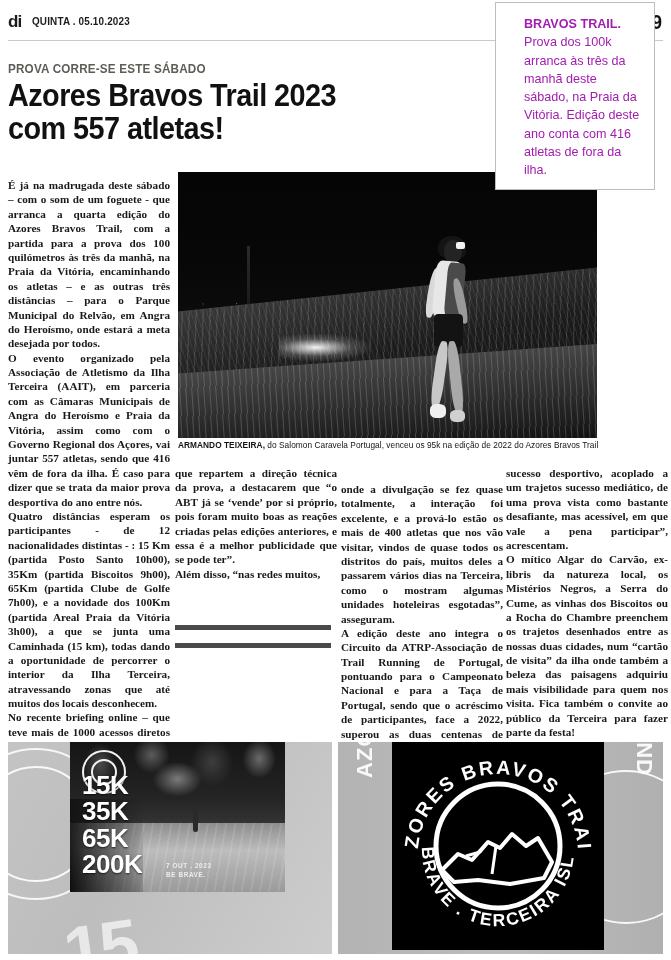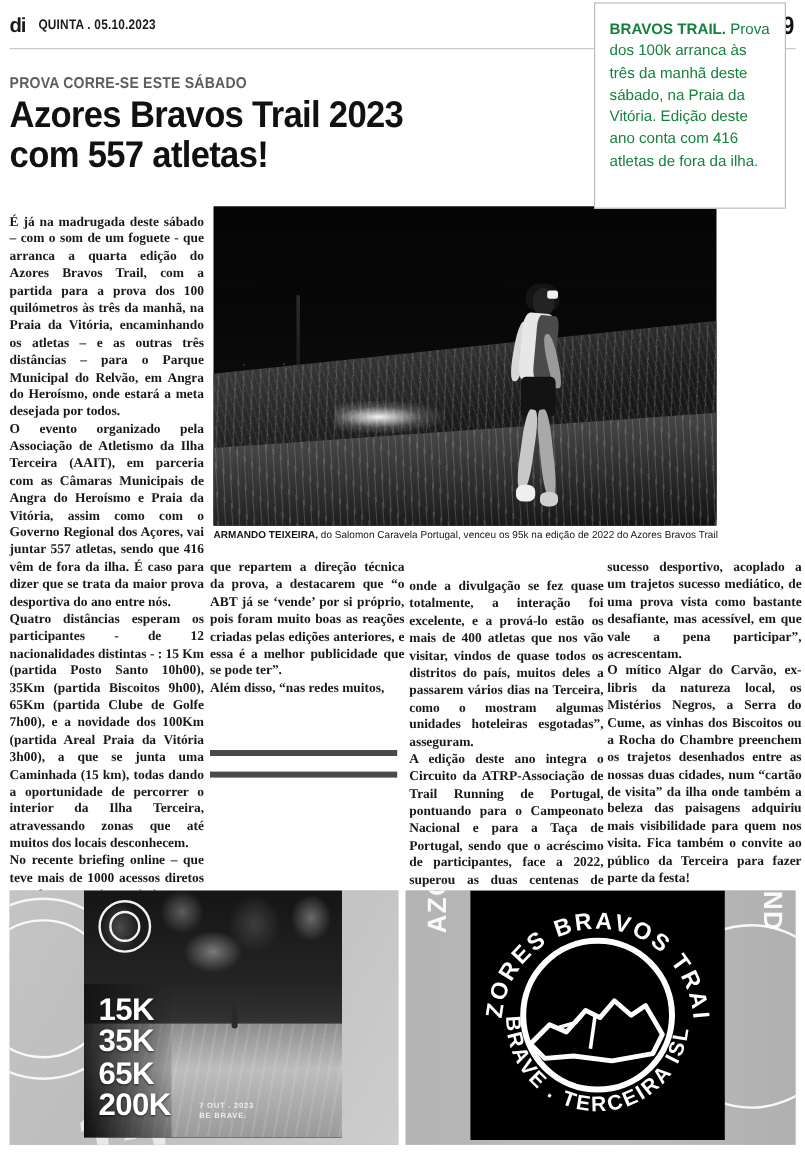--- a/index.html
+++ b/index.html
@@ -108,21 +108,22 @@
     border:1px solid #bdbdbd;
     background:#fff;
     box-sizing:border-box;
     padding:12px 10px 10px 12px;
     z-index:5;
   }
   .summary-text{
     font-family:"Liberation Sans", sans-serif;
     font-size:12.6px;
     line-height:1.45;
-    color:#15803d;
+    color:#a21caf;
+    margin-left:16px;
   }
   .summary-text b{font-weight:bold;}
 
   
   .photo-wrap{
     position:absolute;
     left:178px;top:172px;
     width:419px;height:266px;
     overflow:hidden;
     background:#000;
@@ -265,21 +266,21 @@
     position:absolute;left:-30px;top:24px;width:112px;height:112px;
     border:2px solid rgba(255,255,255,.9);border-radius:50%;
   }
   .wm-big{
     position:absolute;left:56px;bottom:-34px;
     font-family:"Liberation Sans", sans-serif;font-weight:bold;
     font-size:70px;color:rgba(255,255,255,.65);
     letter-spacing:-3px;transform:rotate(-8deg);
   }
   .inner-photo{
-    position:absolute;left:62px;top:0;width:215px;height:206px;
+    position:absolute;left:62px;top:0;width:215px;height:150px;
     overflow:hidden;background:#1a1a1a;
   }
   .ip-trees{
     position:absolute;left:0;top:0;width:100%;height:62%;
     background:
       radial-gradient(22px 30px at 14% 24%, #4b4b4b, transparent 70%),
       radial-gradient(26px 26px at 38% 14%, #5c5c5c, transparent 70%),
       radial-gradient(30px 34px at 66% 22%, #3d3d3d, transparent 72%),
       radial-gradient(24px 28px at 88% 18%, #6a6a6a, transparent 70%),
       radial-gradient(34px 24px at 50% 40%, #7a7a7a, transparent 72%),

